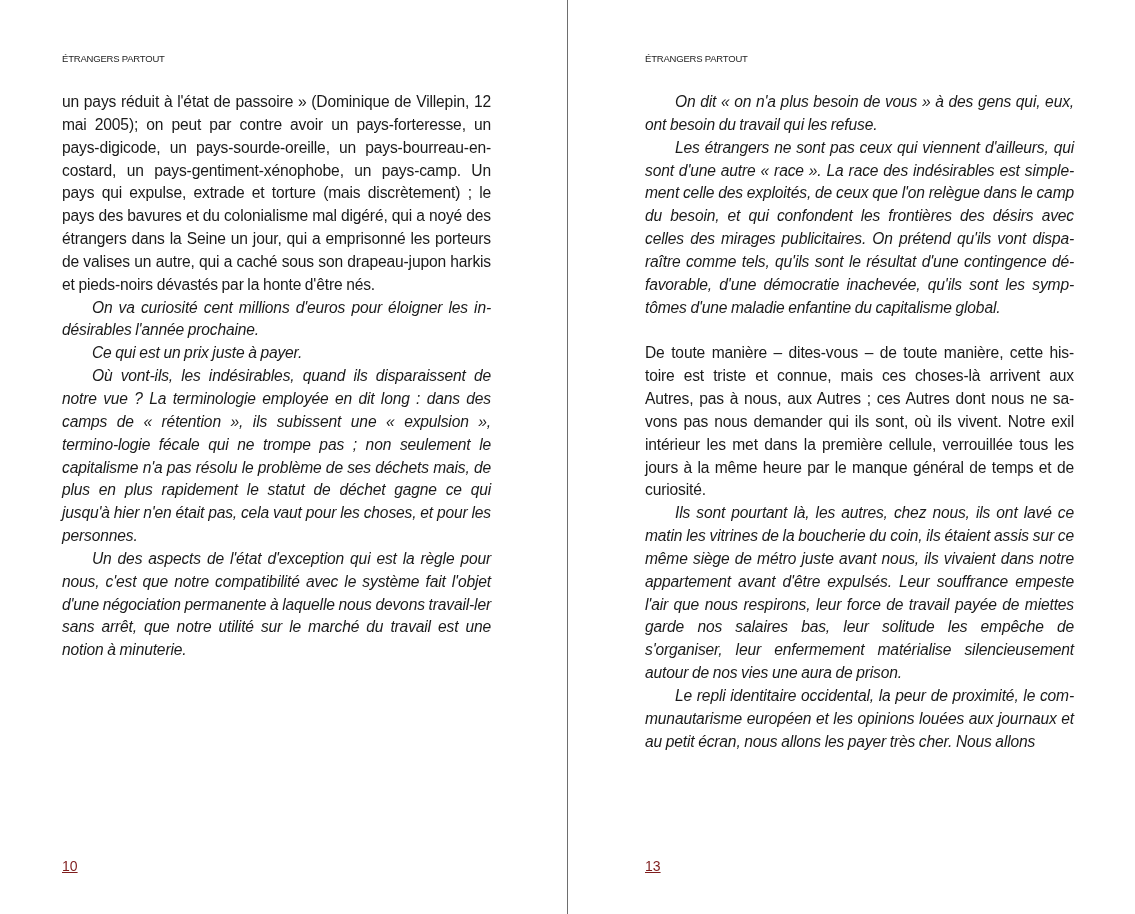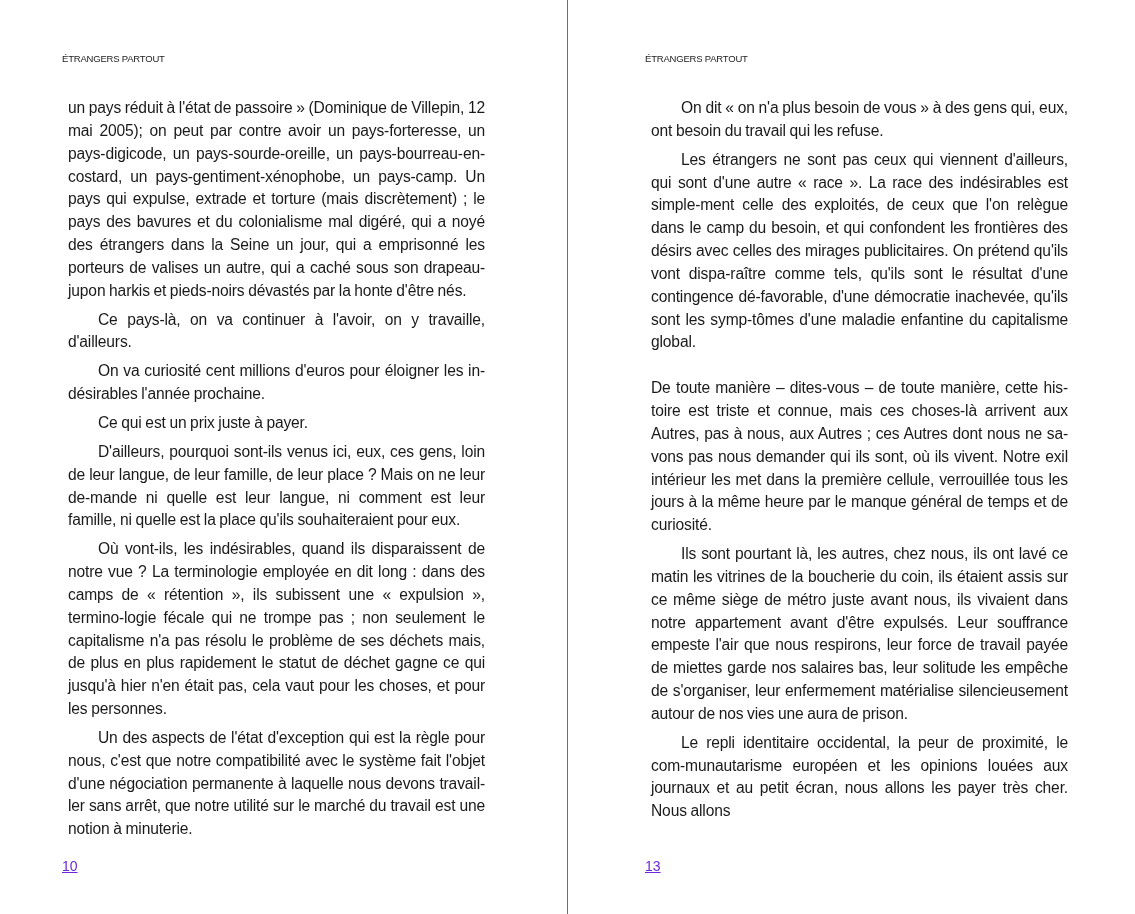--- a/index.html
+++ b/index.html
@@ -43,59 +43,58 @@
       left: 0;
       width: 429px;
       font-size: 15.6px;
       line-height: 22.85px;
       text-align: justify;
       hyphens: manual;
       letter-spacing: -0.15px;
       word-spacing: -0.5px;
     }
     .body-text p {
-      margin: 6px;
+      margin: 0;
       text-indent: 0;
     }
     .body-text p.indent {
       text-indent: 30px;
+      font-style: italic;
     }
     .body-text p.gap {
       margin-top: 22.85px;
     }
     .folio {
       position: absolute;
       top: 858px;
       left: 0;
       font-size: 14px;
-      color: #6d28d9;
+      color: #7f1d1d;
       text-decoration: underline;
     }
     .gutter {
       position: absolute;
       left: 567px;
       top: 0;
       width: 1px;
       height: 914px;
       background: #6e6e6e;
     }
   </style>
 </head>
 <body>
 
 <div class="spread">
 
   <div class="page page-left">
     <div class="running-head">ÉTRANGERS PARTOUT</div>
     <div class="body-text">
       <p>un pays réduit à l'état de passoire » (Dominique de Villepin, 12 mai 2005); on peut par contre avoir un pays-forteresse, un pays-digicode, un pays-sourde-oreille, un pays-bourreau-en-costard, un pays-gentiment-xénophobe, un pays-camp. Un pays qui expulse, extrade et torture (mais discrètement) ; le pays des bavures et du colonialisme mal digéré, qui a noyé des étrangers dans la Seine un jour, qui a emprisonné les porteurs de valises un autre, qui a caché sous son drapeau-jupon harkis et pieds-noirs dévastés par la honte d'être nés.</p>
-      <p class="indent">Ce pays-là, on va continuer à l'avoir, on y travaille, d'ailleurs.</p>
       <p class="indent">On va curiosité cent millions d'euros pour éloigner les in-désirables l'année prochaine.</p>
       <p class="indent">Ce qui est un prix juste à payer.</p>
-      <p class="indent">D'ailleurs, pourquoi sont-ils venus ici, eux, ces gens, loin de leur langue, de leur famille, de leur place ? Mais on ne leur de-mande ni quelle est leur langue, ni comment est leur famille, ni quelle est la place qu'ils souhaiteraient pour eux.</p>
       <p class="indent">Où vont-ils, les indésirables, quand ils disparaissent de notre vue ? La terminologie employée en dit long : dans des camps de « rétention », ils subissent une « expulsion », termino-logie fécale qui ne trompe pas ; non seulement le capitalisme n'a pas résolu le problème de ses déchets mais, de plus en plus rapidement le statut de déchet gagne ce qui jusqu'à hier n'en était pas, cela vaut pour les choses, et pour les personnes.</p>
       <p class="indent">Un des aspects de l'état d'exception qui est la règle pour nous, c'est que notre compatibilité avec le système fait l'objet d'une négociation permanente à laquelle nous devons travail-ler sans arrêt, que notre utilité sur le marché du travail est une notion à minuterie.</p>
     </div>
     <div class="folio">10</div>
   </div>
 
   <div class="gutter"></div>
 
   <div class="page page-right">
     <div class="running-head">ÉTRANGERS PARTOUT</div>

